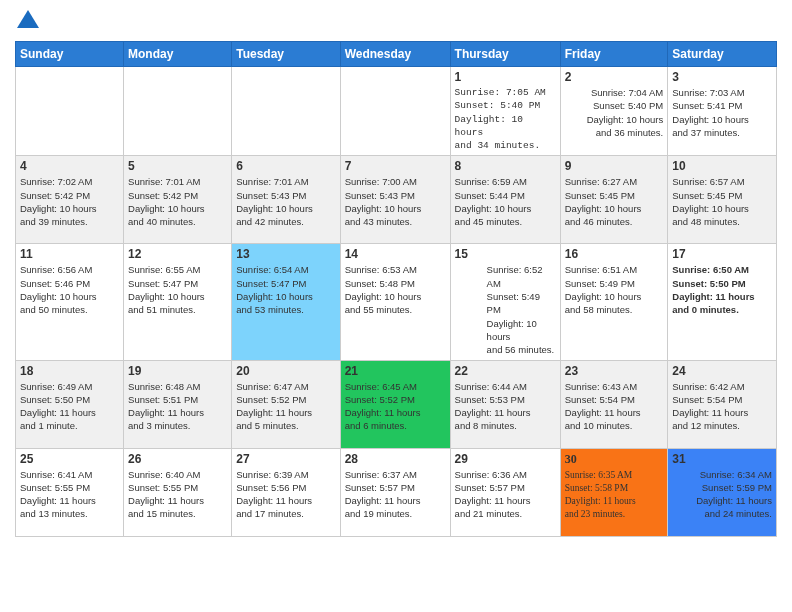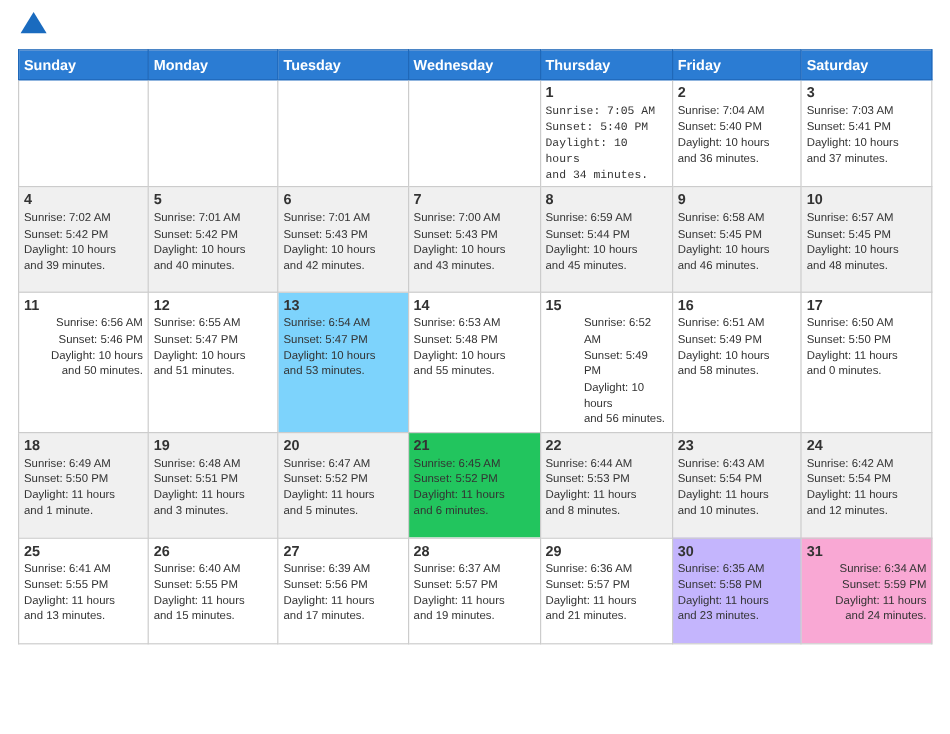--- a/index.html
+++ b/index.html
@@ -129,21 +129,21 @@
         <td class="empty-cell"></td>
         <td style="background: rgb(255, 255, 255);">
           <span class="day-num">1</span>
           <div class="day-info" style="white-space: pre-line; font-family: Liberation Mono, monospace;">Sunrise: 7:05 AM
 Sunset: 5:40 PM
 Daylight: 10 hours
 and 34 minutes.</div>
         </td>
         <td style="background: rgb(255, 255, 255);">
           <span class="day-num">2</span>
-          <div class="day-info" style="white-space: pre-line;">Sunrise: 7:04 AM
+          <div class="day-info" style="white-space: pre-line; text-align: right;">Sunrise: 7:04 AM
 Sunset: 5:40 PM
 Daylight: 10 hours
 and 36 minutes.</div>
         </td>
         <td style="background: rgb(255, 255, 255);">
           <span class="day-num">3</span>
           <div class="day-info" style="white-space: pre-line;">Sunrise: 7:03 AM
 Sunset: 5:41 PM
 Daylight: 10 hours
 and 37 minutes.</div>
@@ -180,37 +180,37 @@
         </td>
         <td style="background: rgb(240, 240, 240);">
           <span class="day-num">8</span>
           <div class="day-info" style="white-space: pre-line;">Sunrise: 6:59 AM
 Sunset: 5:44 PM
 Daylight: 10 hours
 and 45 minutes.</div>
         </td>
         <td style="background: rgb(240, 240, 240);">
           <span class="day-num">9</span>
-          <div class="day-info" style="white-space: pre-line;">Sunrise: 6:58 AM
+          <div class="day-info" style="white-space: pre-line;">Sunrise: 6:27 AM
 Sunset: 5:45 PM
 Daylight: 10 hours
 and 46 minutes.</div>
         </td>
         <td style="background: rgb(240, 240, 240);">
           <span class="day-num">10</span>
           <div class="day-info" style="white-space: pre-line;">Sunrise: 6:57 AM
 Sunset: 5:45 PM
 Daylight: 10 hours
 and 48 minutes.</div>
         </td>
       </tr>
       <tr>
         <td style="background: rgb(255, 255, 255);">
           <span class="day-num">11</span>
-          <div class="day-info" style="white-space: pre-line; text-align: right;">Sunrise: 6:56 AM
+          <div class="day-info" style="white-space: pre-line;">Sunrise: 6:56 AM
 Sunset: 5:46 PM
 Daylight: 10 hours
 and 50 minutes.</div>
         </td>
         <td style="background: rgb(255, 255, 255); margin-top: 44px;">
           <span class="day-num">12</span>
           <div class="day-info" style="white-space: pre-line;">Sunrise: 6:55 AM
 Sunset: 5:47 PM
 Daylight: 10 hours
 and 51 minutes.</div>
@@ -238,21 +238,21 @@
         </td>
         <td style="background: rgb(255, 255, 255);">
           <span class="day-num">16</span>
           <div class="day-info" style="white-space: pre-line;">Sunrise: 6:51 AM
 Sunset: 5:49 PM
 Daylight: 10 hours
 and 58 minutes.</div>
         </td>
         <td style="background: rgb(255, 255, 255);">
           <span class="day-num">17</span>
-          <div class="day-info" style="white-space: pre-line;">Sunrise: 6:50 AM
+          <div class="day-info" style="white-space: pre-line; font-weight: bold;">Sunrise: 6:50 AM
 Sunset: 5:50 PM
 Daylight: 11 hours
 and 0 minutes.</div>
         </td>
       </tr>
       <tr>
         <td style="background: rgb(240, 240, 240);">
           <span class="day-num">18</span>
           <div class="day-info" style="white-space: pre-line;">Sunrise: 6:49 AM
 Sunset: 5:50 PM
@@ -331,28 +331,28 @@
 Daylight: 11 hours
 and 19 minutes.</div>
         </td>
         <td style="background: rgb(255, 255, 255);">
           <span class="day-num">29</span>
           <div class="day-info" style="white-space: pre-line;">Sunrise: 6:36 AM
 Sunset: 5:57 PM
 Daylight: 11 hours
 and 21 minutes.</div>
         </td>
-        <td style="background: #c4b5fd;">
+        <td style="background: #f97316; font-family: Liberation Serif, serif;">
           <span class="day-num">30</span>
           <div class="day-info" style="white-space: pre-line;">Sunrise: 6:35 AM
 Sunset: 5:58 PM
 Daylight: 11 hours
 and 23 minutes.</div>
         </td>
-        <td style="background: #f9a8d4; margin-left: 36px;">
+        <td style="background: #3b82f6; margin-left: 36px;">
           <span class="day-num">31</span>
           <div class="day-info" style="white-space: pre-line; text-align: right;">Sunrise: 6:34 AM
 Sunset: 5:59 PM
 Daylight: 11 hours
 and 24 minutes.</div>
         </td>
       </tr>
     </tbody>
 </table>
 

